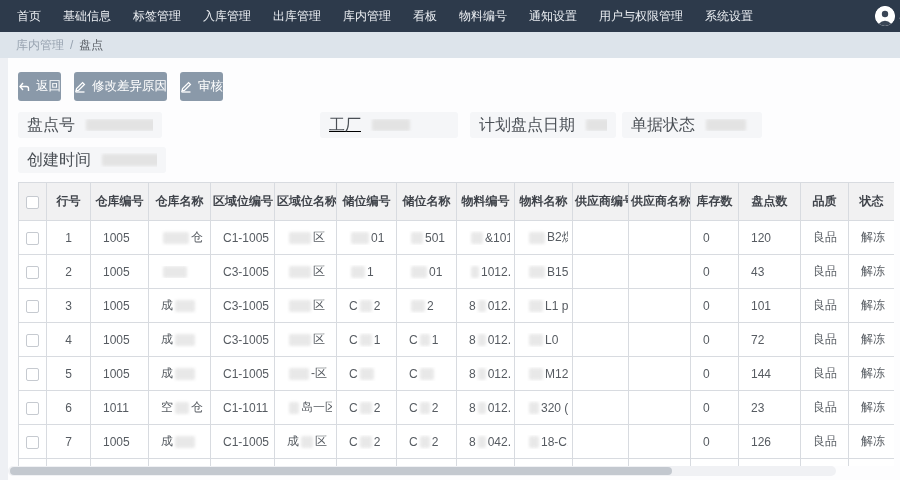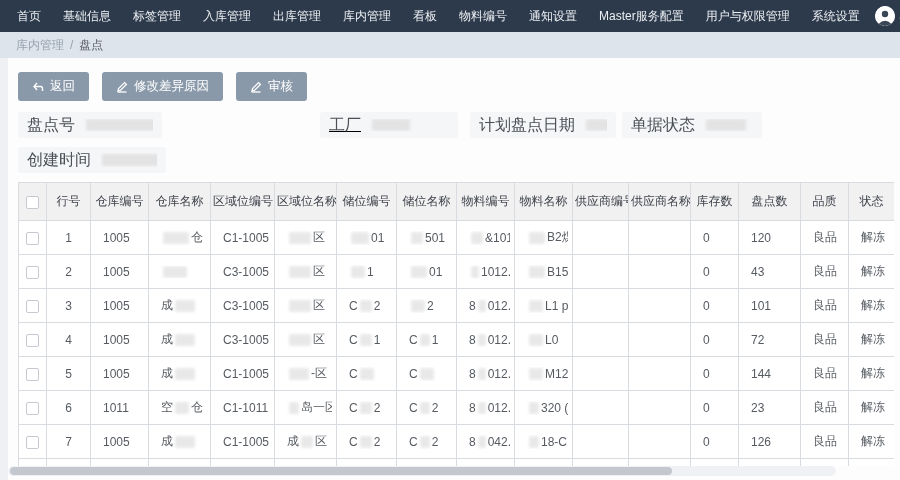--- a/index.html
+++ b/index.html
@@ -41,21 +41,21 @@
   
   .panel {
     position:absolute; top:58px; left:8px; width:892px; height:422px;
     background:#fdfdfe;
   }
   
   .toolbar { position:absolute; top:14px; left:10px; display:flex; }
   .btn {
     display:inline-flex; align-items:center; gap:6px;
     background:#8a99a9; color:#ffffff; font-size:12.5px;
-    padding:0 14px; height:29px; border:none; border-radius:3px;
+    padding:0 0; height:29px; border:none; border-radius:3px;
     margin-right:13px; cursor:pointer; white-space:nowrap;
     font-family:"Liberation Sans","DejaVu Sans",sans-serif;
   }
   .btn svg { display:block; }
   
   .field {
     position:absolute; height:26px; background:#f5f6f8; border-radius:3px;
     display:flex; align-items:center; padding:0 9px;
   }
   .field .lbl { font-size:16px; color:#4a4f55; margin-right:9px; white-space:nowrap; }
@@ -83,21 +83,21 @@
     overflow:hidden;
   }
   table.grid {
     border-collapse:collapse; table-layout:fixed; width:876px;
     font-size:12px; color:#565b61;
   }
   .grid th, .grid td {
     border:1px solid #d8dbe0; overflow:hidden; white-space:nowrap;
   }
   .grid th {
-    background:#f1f1f2; color:#3f434a; font-weight:normal; height:38px;
+    background:#f1f1f2; color:#3f434a; font-weight:bold; height:38px;
     text-align:center; padding:0 2px; font-size:12px;
   }
   .grid td { background:#ffffff; height:34px; padding:0 4px 0 12px; text-align:left; }
   .grid td.c { text-align:center; padding:0; }
   .cell-flex { display:flex; align-items:center; overflow:hidden; }
   .checkbox {
     display:inline-block; width:13px; height:13px; background:#ffffff;
     border:1px solid #c6cad0; border-radius:2px; vertical-align:middle;
     cursor:pointer;
   }
@@ -118,21 +118,20 @@
   <div style="display:flex;">
       <div class="nav-item">首页</div>
       <div class="nav-item">基础信息</div>
       <div class="nav-item">标签管理</div>
       <div class="nav-item">入库管理</div>
       <div class="nav-item">出库管理</div>
       <div class="nav-item">库内管理</div>
       <div class="nav-item">看板</div>
       <div class="nav-item">物料编号</div>
       <div class="nav-item">通知设置</div>
-      <div class="nav-item">Master服务配置</div>
       <div class="nav-item">用户与权限管理</div>
       <div class="nav-item">系统设置</div>
     </div>
   <div class="nav-user">
     <span class="avatar">
       <svg width="20" height="20" viewBox="0 0 20 20">
         <circle cx="10" cy="10" r="10" fill="#ffffff"></circle>
         <circle cx="10" cy="8" r="3.2" fill="#3a4656"></circle>
         <path d="M3.5 18 Q10 11.5 16.5 18 L16.5 20 L3.5 20 Z" fill="#3a4656"></path>
       </svg>

